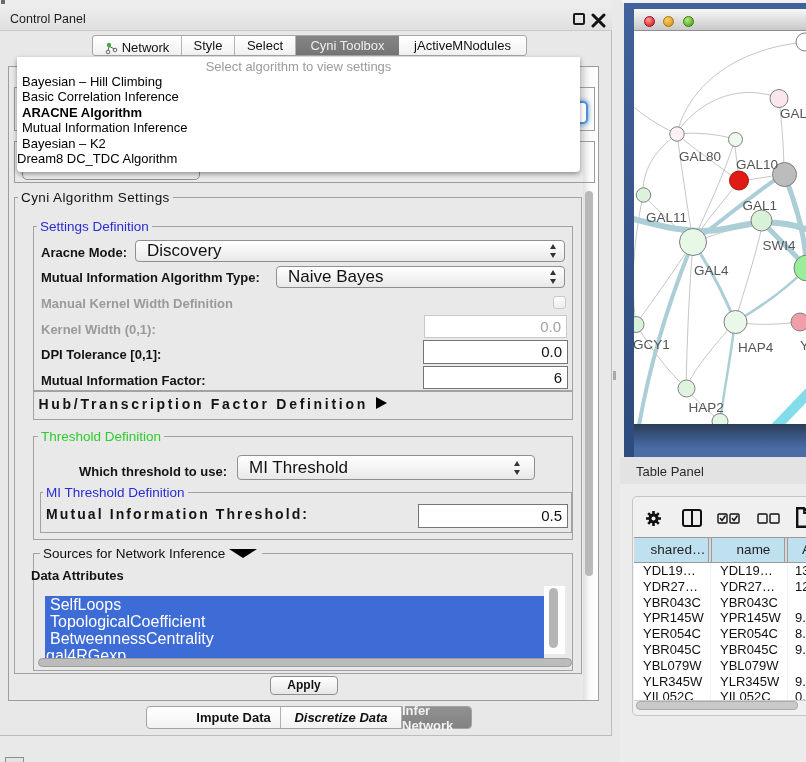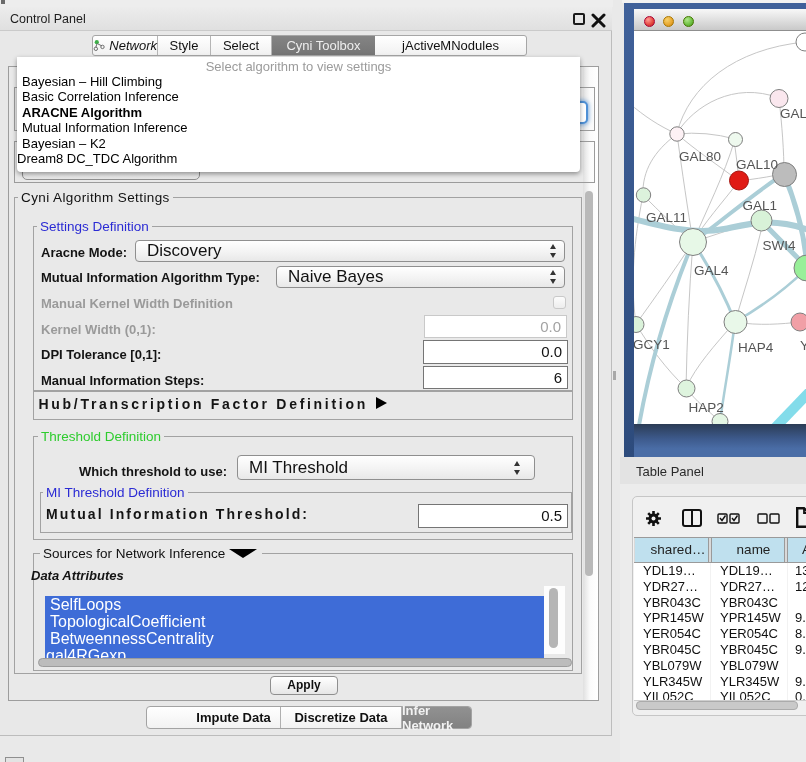--- a/index.html
+++ b/index.html
@@ -29,21 +29,21 @@
 <div class="abs" id="leftwin" style="left:0;top:7px;width:612px;height:729px;background:#e8e8e8;border:1px solid #bcbcbc;border-left:none;"></div>
 
 <div class="abs" style="left:0;top:7px;width:612px;height:24px;background:linear-gradient(#ececec,#e0e0e0);border-bottom:1px solid #cacaca;"></div>
 <div class="abs" style="left:10px;top:12px;font-size:12.5px;color:#1d1d1d;">Control Panel</div>
 <div class="abs" style="left:573px;top:13px;width:12px;height:12px;border:2px solid #1a1a1a;border-radius:2px;"></div>
 <svg class="abs" style="left:591px;top:13px;" width="15" height="15" viewBox="0 0 15 15">
     <path d="M2 2 L13 13 M13 2 L2 13" stroke="#111" stroke-width="3" stroke-linecap="round"></path>
   </svg>
 
 <div class="abs" id="toptabs" style="left:92px;top:35px;width:435px;height:21px;border:1px solid #a6a6a6;border-radius:3px;background:linear-gradient(#ffffff,#f1f1f1);display:flex;font-size:13px;color:#111;">
-  <div style="width:65px;display:flex;align-items:center;justify-content:center;border-right:1px solid #b5b5b5;font-style:italic;">
+  <div style="width:89px;display:flex;align-items:flex-end;justify-content:center;border-right:1px solid #b5b5b5;">
     <svg width="13" height="13" viewBox="0 0 13 13" style="margin-right:4px;">
         <circle cx="4" cy="3" r="2.2" fill="#3fae49"></circle>
         <circle cx="3" cy="10" r="1.8" fill="none" stroke="#666" stroke-width="1"></circle>
         <circle cx="10" cy="8" r="1.8" fill="none" stroke="#666" stroke-width="1"></circle>
         <path d="M4.5 4.5 L9.5 7 M4 5 L3 8.5" stroke="#666" stroke-width="1"></path>
       </svg>Network</div>
   <div style="width:53px;display:flex;align-items:center;justify-content:center;border-right:1px solid #b5b5b5;">Style</div>
   <div style="width:61px;display:flex;align-items:center;justify-content:center;border-right:1px solid #b5b5b5;">Select</div>
   <div style="width:103px;display:flex;align-items:center;justify-content:center;background:linear-gradient(#848484,#757575);color:#eee;">Cyni Toolbox</div>
   <div style="flex:1;display:flex;align-items:center;justify-content:center;">jActiveMNodules</div>
@@ -72,21 +72,21 @@
 <div class="combo" style="left:276px;top:266px;width:289px;height:22px;">
     <span class="ct">Naive Bayes</span>
     <span class="spin"></span>
   </div>
 <div class="lblgray" style="left:41px;top:296px;">Manual Kernel Width Definition</div>
 <div class="abs" style="left:553px;top:296px;width:13px;height:13px;border:1.5px solid #c9c9c9;border-radius:3px;background:linear-gradient(#fcfcfc,#ededed);"></div>
 <div class="lblgray" style="left:41px;top:322px;">Kernel Width (0,1):</div>
 <div class="tfield" style="left:424px;top:315px;width:143px;height:23px;border:1px solid #c9c9c9;color:#a3a3a3;">0.0</div>
 <div class="lbl" style="left:41px;top:347px;">DPI Tolerance [0,1]:</div>
 <div class="tfield" style="left:423px;top:340px;width:145px;height:24px;border:1px solid #757575;">0.0</div>
-<div class="lbl" style="left:41px;top:373px;">Manual Information Steps:</div>
+<div class="lbl" style="left:41px;top:373px;">Mutual Information Factor:</div>
 <div class="tfield" style="left:423px;top:366px;width:145px;height:23px;border:1px solid #757575;">6</div>
 
 <div class="fieldset" style="left:33px;top:391px;width:540px;height:29px;"></div>
 <div class="lbl" style="left:38.5px;top:396px;font-size:14px;letter-spacing:2.7px;">Hub/Transcription Factor Definition</div>
 <div class="abs" style="left:376px;top:397px;width:0;height:0;border-top:6.5px solid transparent;border-bottom:6.5px solid transparent;border-left:11px solid #000;"></div>
 
 <div class="fieldset" style="left:33px;top:436px;width:540px;height:104px;"></div>
 <div class="legend" style="left:38px;top:429px;color:#2ecc2e;">Threshold Definition</div>
 <div class="lbl" style="left:79px;top:464px;">Which threshold to use:</div>
 <div class="combo" style="left:237px;top:455px;width:298px;height:25px;">
@@ -95,36 +95,36 @@
   </div>
 <div class="fieldset" style="left:40px;top:492px;width:532px;height:41px;"></div>
 <div class="legend" style="left:43px;top:485px;color:#2b2bd4;">MI Threshold Definition</div>
 <div class="lbl" style="left:46px;top:506px;font-size:14px;letter-spacing:2.1px;">Mutual Information Threshold:</div>
 <div class="tfield" style="left:418px;top:504px;width:150px;height:24px;border:1px solid #757575;">0.5</div>
 
 <div class="fieldset" style="left:33px;top:553px;width:540px;height:118px;"></div>
 <div class="legend" style="left:40px;top:546px;font-size:13.5px;">Sources for Network Inference</div>
 <div class="abs" style="left:226px;top:547px;width:36px;height:13px;background:#e9e9e9;"></div>
 <div class="abs" style="left:229px;top:549px;width:0;height:0;border-left:14px solid transparent;border-right:14px solid transparent;border-top:9.5px solid #000;"></div>
-<div class="lbl" style="left:31px;top:568px;font-style:italic;">Data Attributes</div>
+<div class="lbl" style="left:31px;top:568px;">Data Attributes</div>
 <div class="abs" id="datalist" style="left:45px;top:586px;width:499px;height:68px;background:#3e6cd7;color:#fff;font-size:16px;margin-top:10px;">
   <div style="height:17px;line-height:17px;padding-left:5px;">SelfLoops</div>
   <div style="height:17px;line-height:17px;padding-left:5px;">TopologicalCoefficient</div>
   <div style="height:17px;line-height:17px;padding-left:5px;">BetweennessCentrality</div>
   <div style="height:17px;line-height:17px;padding-left:1px;">gal4RGexp</div>
 </div>
 <div class="abs" style="left:544px;top:586px;width:21px;height:68px;background:#fdfdfd;"></div>
 <div class="abs" style="left:549px;top:588px;width:9px;height:60px;background:#b5b5b5;border-radius:4.5px;"></div>
 <div class="abs" style="left:38px;top:658px;width:534px;height:9px;background:#bcbcbc;border:1px solid #9c9c9c;border-radius:4.5px;"></div>
 
 <div class="abs" style="left:270px;top:676px;width:68px;height:19px;border:1px solid #8f8f8f;border-radius:4px;background:linear-gradient(#ffffff,#e6e6e6);text-align:center;line-height:17px;font-size:12px;font-weight:bold;color:#111;">Apply</div>
 
 <div class="abs" id="bottabs" style="left:146px;top:706px;width:326px;height:23px;border:1px solid #a3a3a3;border-radius:4px;background:linear-gradient(#ffffff,#f2f2f2);display:flex;font-size:13px;font-weight:bold;color:#111;padding-left:40px;">
   <div style="width:94px;display:flex;align-items:center;justify-content:center;border-right:1px solid #b0b0b0;">Impute Data</div>
-  <div style="width:121px;display:flex;align-items:center;justify-content:center;border-right:1px solid #b0b0b0;">Discretize Data</div>
+  <div style="width:121px;display:flex;align-items:center;justify-content:center;border-right:1px solid #b0b0b0;font-style:italic;">Discretize Data</div>
   <div style="flex:1;display:flex;align-items:center;justify-content:center;background:linear-gradient(#919191,#828282);color:#f2f2f2;border-radius:0 3px 3px 0;">Infer Network</div>
 </div>
 <div class="abs" style="left:5px;top:757px;width:19px;height:10px;border:1.5px solid #8f8f8f;background:#e3e3e3;"></div>
 
 <div class="abs" id="popup" style="left:17px;top:57px;width:563px;height:114.5px;background:#fff;border-radius:0 0 4px 4px;box-shadow:0 2px 5px rgba(0,0,0,0.4);font-size:13px;color:#000;">
   <div style="text-align:center;color:#9b9b9b;padding-top:2px;height:17px;">Select algorithm to view settings</div>
   <div style="height:15.4px;padding-left:5px;">Bayesian – Hill Climbing</div>
   <div style="height:15.4px;padding-left:5px;">Basic Correlation Inference</div>
   <div style="height:15.4px;padding-left:5px;font-weight:bold;">ARACNE Algorithm</div>
   <div style="height:15.4px;padding-left:5px;">Mutual Information Inference</div>

